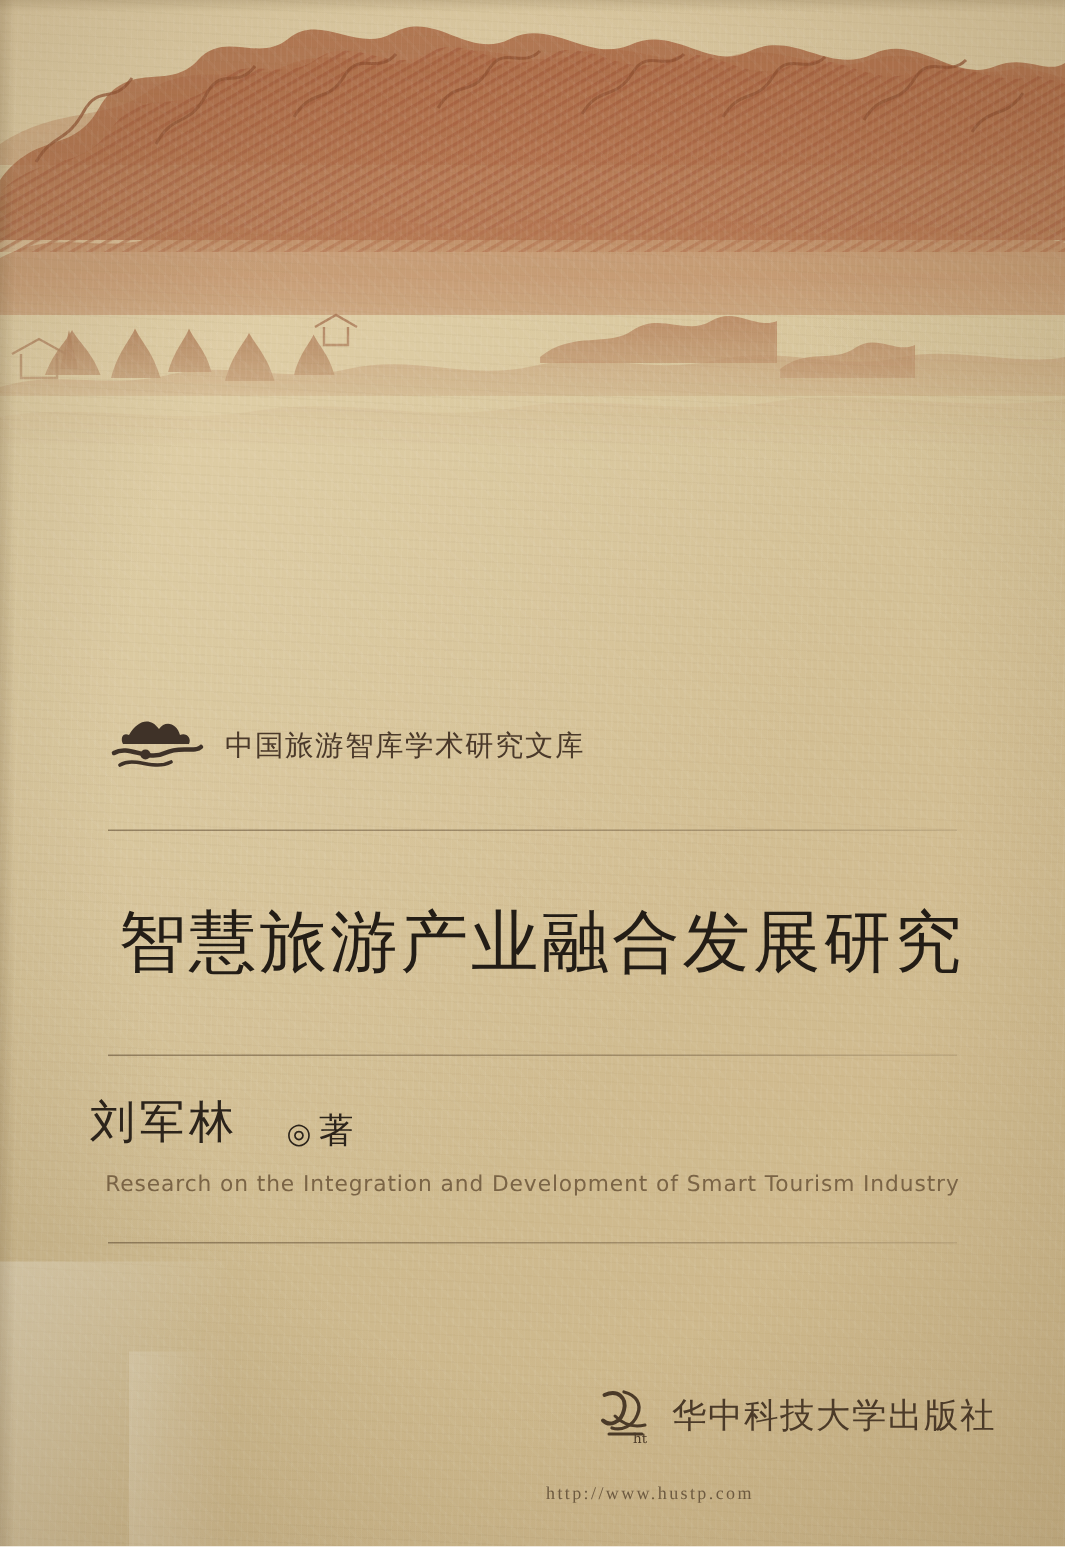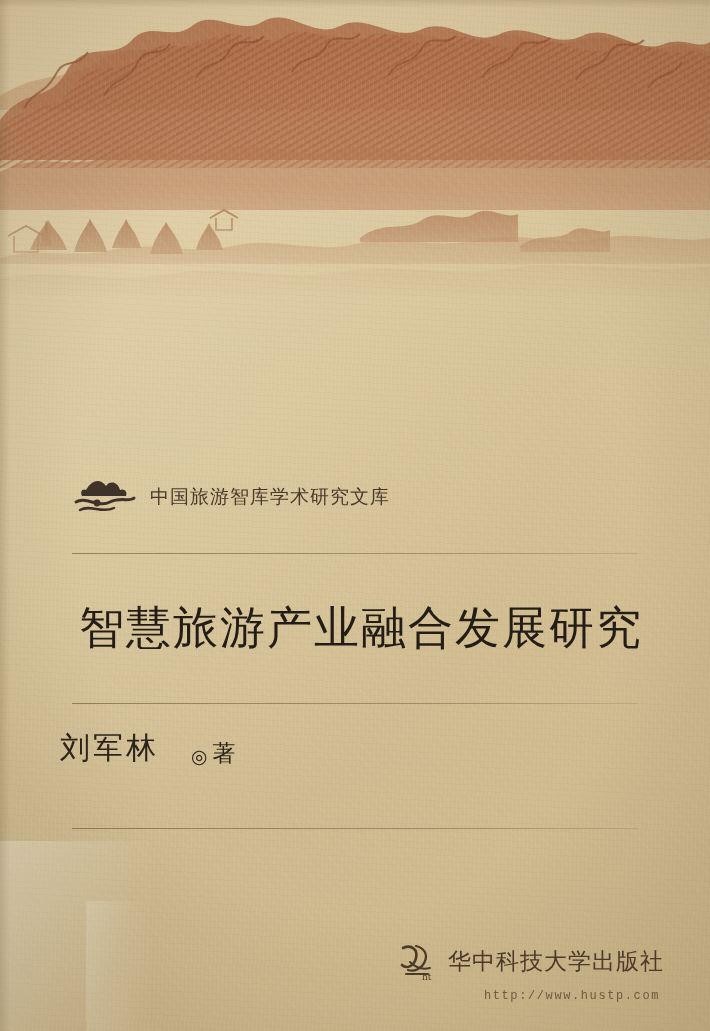--- a/index.html
+++ b/index.html
@@ -157,26 +157,26 @@
   .pub-mark { width: 46px; height: 46px; flex: none; }
   .pub-name {
     font-family: "DejaVu Serif", "Liberation Serif", serif;
     font-size: 23px;
     color: #4b3a28;
     letter-spacing: 1px;
     white-space: nowrap;
     text-align: right;
   }
   .pub-url {
-    margin-top: 5px;
-    font-family: Liberation Mono, monospace;
+    margin-top: 22px;
+    font-family: Liberation Serif, serif;
     font-size: 12px;
     letter-spacing: 1.6px;
     color: #6d5a40;
-    text-align: right;
+    text-align: left;
     padding-right: 4px;
   }
   .edge-shadow-left {
     position: absolute;
     left: 0; top: 0; bottom: 0; width: 10px;
     background: linear-gradient(90deg, rgba(110,88,54,0.20), rgba(0,0,0,0));
     pointer-events: none;
   }
   .edge-shadow-top {
     position: absolute;
@@ -284,20 +284,21 @@
 
   <div class="rule rule-2"></div>
 
   <div class="authors">
     <span>刘军林</span>
     <span class="gap"></span>
     <span class="mark">◎</span>
     <span class="zhu">著</span>
   </div>
 
+  <div class="subtitle-en">Research on the Integration and Development of Smart Tourism Industry</div>
 
   <div class="rule rule-3"></div>
 
   <div class="publisher">
     <div class="pub-logo-row">
       <span class="pub-mark">
         <svg width="46" height="46" viewBox="0 0 46 46" xmlns="http://www.w3.org/2000/svg">
           <path d="M9,10 C18,6 24,12 22,20 C20,29 12,31 8,27" stroke="#4b3a28" stroke-width="2.6" fill="none" stroke-linecap="round"></path>
           <path d="M22,8 C30,10 34,16 31,23 C28,31 20,34 14,32" stroke="#4b3a28" stroke-width="2.2" fill="none" stroke-linecap="round"></path>
           <path d="M16,24 C22,30 28,32 36,30" stroke="#4b3a28" stroke-width="2" fill="none" stroke-linecap="round"></path>

